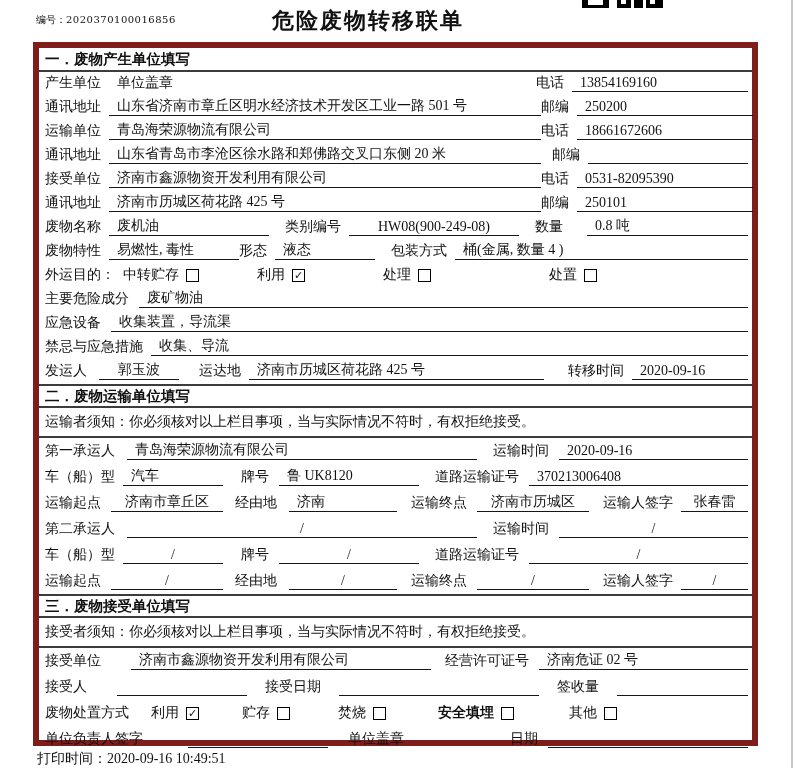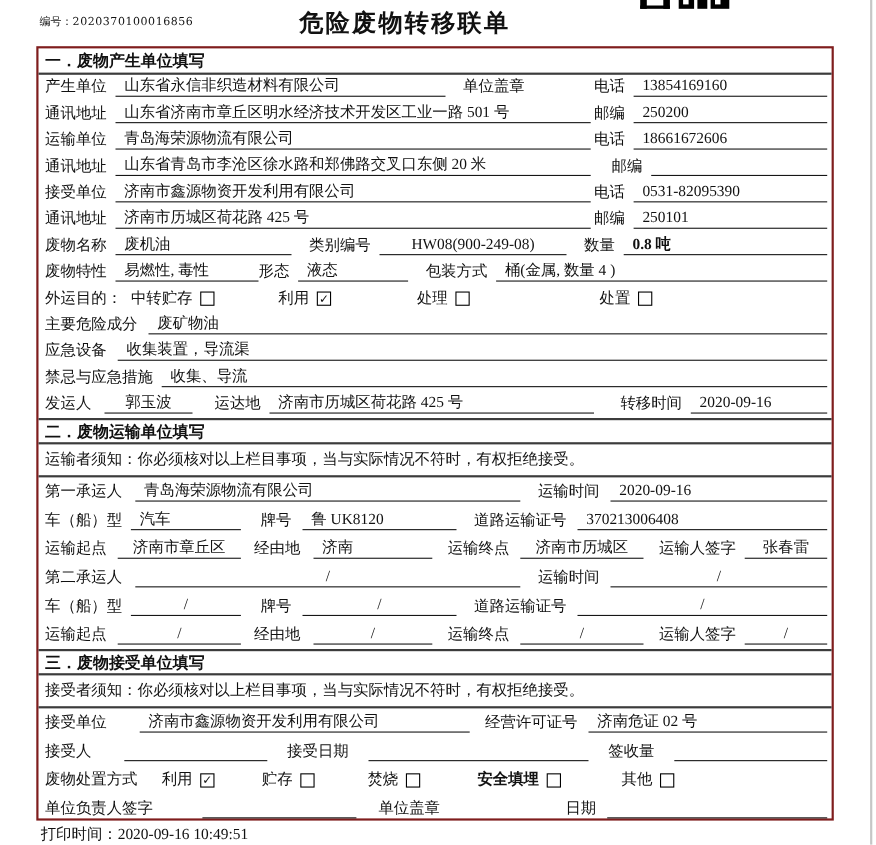--- a/index.html
+++ b/index.html
@@ -17,21 +17,21 @@
            border-left:6px solid #000; border-right:6px solid #000; border-bottom:3px solid #000; }
   .qr .b1 { left:39px; width:14px; }
   .qr .n1 { left:43px; width:5px; height:4px; background:#fff; }
   .qr .b2 { left:56px; width:9px; }
   .qr .b3 { left:68px; width:17px; }
   .qr .n2 { left:72px; width:5px; height:4px; background:#fff; }
 
   .page-edge { position:absolute; right:3px; top:0; bottom:0; width:2px; background:#c6c6c6; }
 
   .form { position:absolute; left:33px; top:42px; width:725px; height:704px;
-          border:2px solid #7f1d1d; background:#fff; }
+          border:6px solid #7f1d1d; background:#fff; }
   .sec-head { height:24px; display:flex; align-items:center; padding:0 6px;
               font-size:14.5px; font-weight:bold; border-bottom:2px solid #3c3c3c; }
   .sec2 .sec-head, .sec3 .sec-head { border-top:2px solid #3c3c3c; }
   .note { height:30px; display:flex; align-items:center; padding:0 6px;
           font-size:14px; border-bottom:2px solid #3c3c3c; }
 
   .row { display:flex; align-items:flex-end; padding:0 4px 4px 6px; font-size:14px; }
   .sec1 .row { height:24px; }
   .sec2 .row, .sec3 .row { height:26px; }
 
@@ -65,21 +65,20 @@
   <span class="b3"></span>
   <span class="n2"></span>
 </div>
 
 <div class="form">
   <div class="sec1">
     <div class="sec-head">一．废物产生单位填写</div>
     <div>
         <div class="row">
           <span class="lbl">产生单位</span>
-          <span class="val" style="width: 300px; margin-left: 8px;">山东省永信非织造材料有限公司</span>
           <span class="lbl" style="margin-left: 16px;">单位盖章</span>
           <span class="sp"></span>
           <span class="lbl">电话</span>
           <span class="val" style="width: 176px; margin-left: 8px;">13854169160</span>
         </div>
         <div class="row">
           <span class="lbl">通讯地址</span>
           <span class="val" style="width: 432px; margin-left: 8px;">山东省济南市章丘区明水经济技术开发区工业一路 501 号</span>
           <span class="sp"></span>
           <span class="lbl">邮编</span>
@@ -112,21 +111,21 @@
           <span class="sp"></span>
           <span class="lbl">邮编</span>
           <span class="val" style="width: 176px; margin-left: 8px;">250101</span>
         </div>
         <div class="row">
           <span class="lbl">废物名称</span>
           <span class="val" style="width: 160px; margin-left: 8px;">废机油</span>
           <span class="lbl" style="margin-left: 16px;">类别编号</span>
           <span class="val c" style="width: 170px; margin-left: 8px;">HW08(900-249-08)</span>
           <span class="lbl" style="margin-left: 16px;">数量</span>
-          <span class="val grow" style="margin-left: 8px; font-weight: bold;">0.8 吨</span>
+          <span class="val grow" style="margin-left: 24px;">0.8 吨</span>
         </div>
         <div class="row">
           <span class="lbl">废物特性</span>
           <span class="val" style="width: 130px; margin-left: 8px;">易燃性, 毒性</span>
           <span class="lbl" style=" text-align: center;">形态</span>
           <span class="val" style="width: 100px; margin-left: 8px;">液态</span>
           <span class="lbl" style="margin-left: 16px;">包装方式</span>
           <span class="val grow" style="margin-left: 8px;">桶(金属, 数量  4 )</span>
         </div>
         <div class="row">

